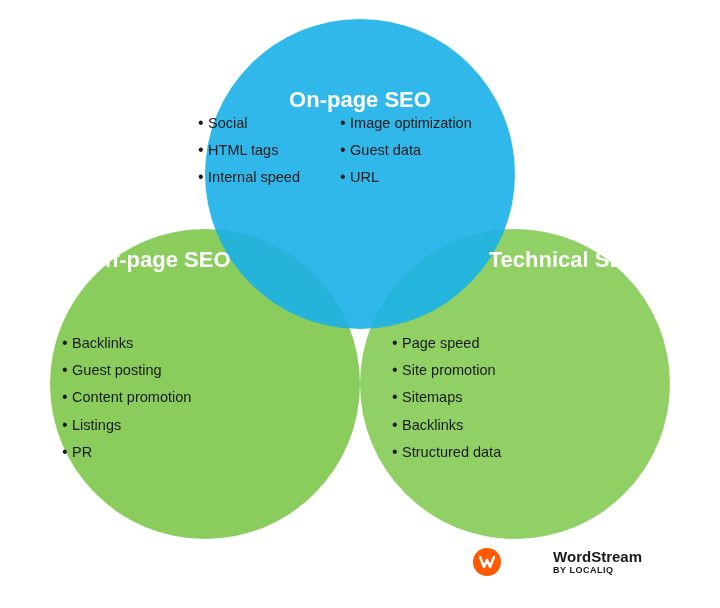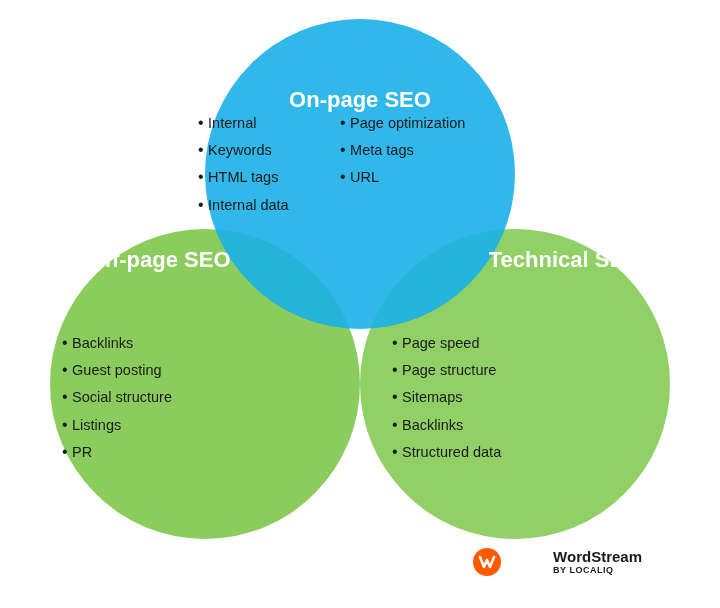--- a/index.html
+++ b/index.html
@@ -148,43 +148,42 @@
 
   <div class="label label-bottom-left">
     <span>Off-page SEO</span>
   </div>
 
   <div class="label label-bottom-right">
     <span>Technical SEO</span>
   </div>
 
   <ul class="items-list items-top-left">
-    <li>Internal</li>
-    <li>Keywords</li>
+    <li>Social</li>
     <li>HTML tags</li>
-    <li>Internal data</li>
+    <li>Internal speed</li>
   </ul>
 
   <ul class="items-list items-top-right">
-    <li>Page optimization</li>
-    <li>Meta tags</li>
+    <li>Image optimization</li>
+    <li>Guest data</li>
     <li>URL</li>
   </ul>
 
   <ul class="items-list items-bottom-left">
     <li>Backlinks</li>
     <li>Guest posting</li>
-    <li>Social structure</li>
+    <li>Content promotion</li>
     <li>Listings</li>
     <li>PR</li>
   </ul>
 
   <ul class="items-list items-bottom-right">
     <li>Page speed</li>
-    <li>Page structure</li>
+    <li>Site promotion</li>
     <li>Sitemaps</li>
     <li>Backlinks</li>
     <li>Structured data</li>
   </ul>
 
   <div class="wordstream-logo">
     <svg class="ws-icon" viewBox="0 0 30 30" xmlns="http://www.w3.org/2000/svg">
       <circle cx="15" cy="15" r="14" fill="#ff5a00"></circle>
       <path d="M8 10 L12 20 L15 13 L18 20 L22 10" stroke="white" stroke-width="2.5" fill="none" stroke-linejoin="round" stroke-linecap="round"></path>
     </svg>

